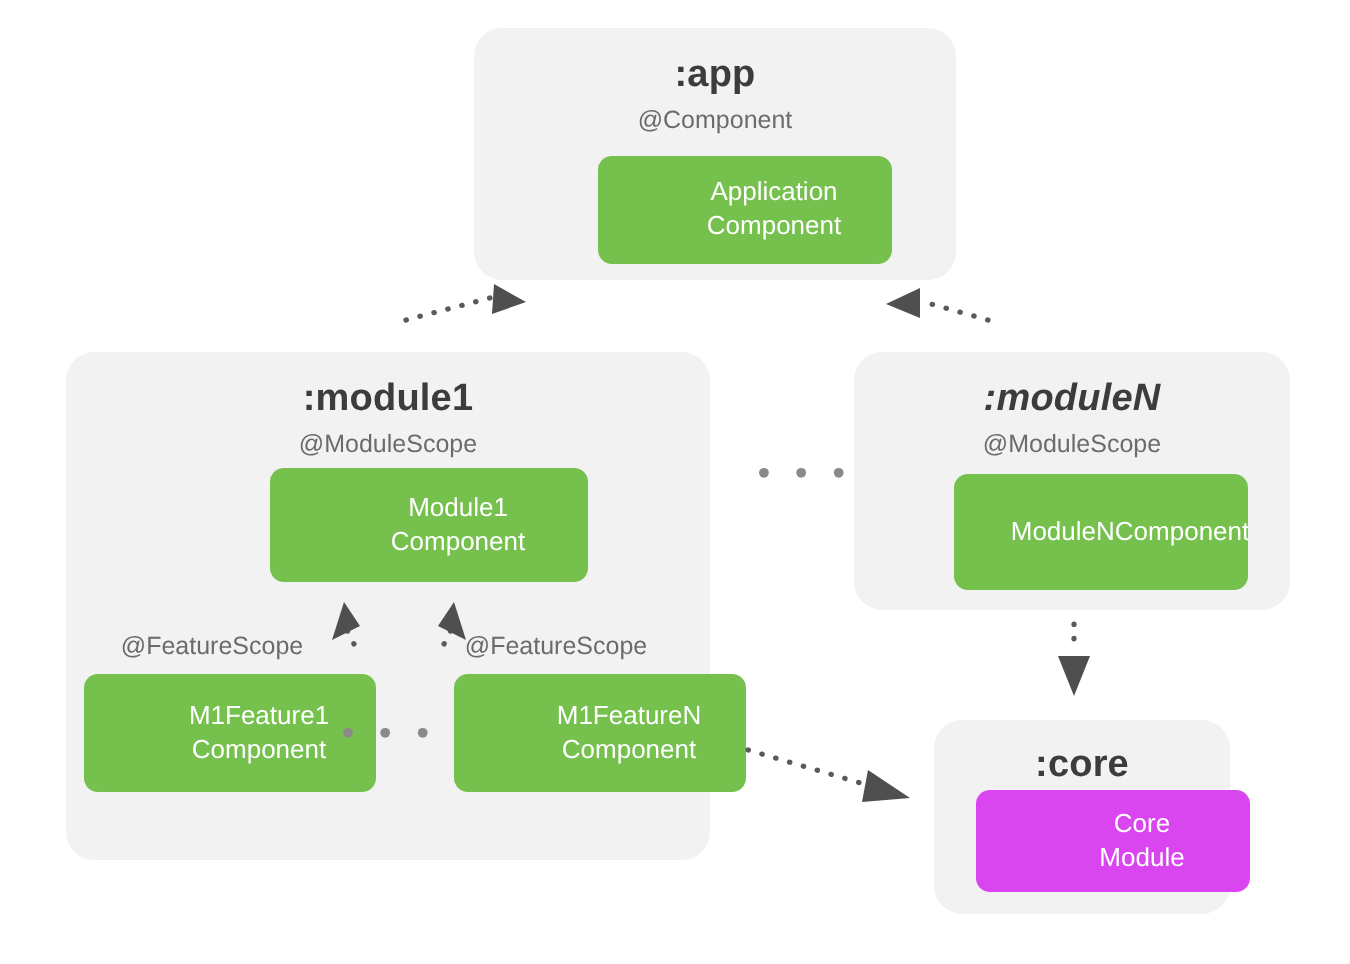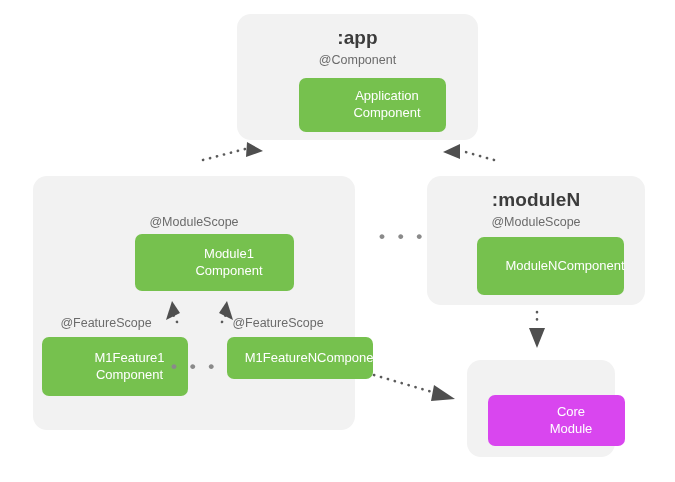--- a/index.html
+++ b/index.html
@@ -88,51 +88,53 @@
   <div class="group-box" style="left:237px; top:14px; width:241px; height:126px;">
     <div class="group-title" style="top:13px;">:app</div>
     <div class="scope-label" style="left:0; right:0; top:39px;">@Component</div>
     <div class="comp green" style="left:62px; top:64px; width:118px; height:54px; flex-direction:column;">
       <span>Application</span>
       <span>Component</span>
     </div>
   </div>
 
   <div class="group-box" style="left:33px; top:176px; width:322px; height:254px;">
+    <div class="group-title" style="top:13px;">:module1</div>
     <div class="scope-label" style="left:0; right:0; top:39px;">@ModuleScope</div>
     <div class="comp green" style="left:102px; top:58px; width:130px; height:57px; flex-direction:column;align-items:center;">
       <span>Module1</span>
       <span>Component</span>
     </div>
 
     <div class="scope-label" style="left:13px; top:140px; width:120px;">@FeatureScope</div>
     <div class="comp green" style="left:9px; top:161px; width:117px; height:59px; flex-direction:column;">
       <span>M1Feature1</span>
       <span>Component</span>
     </div>
 
     <div class="scope-label" style="left:182px; top:140px; width:126px;">@FeatureScope</div>
-    <div class="comp green" style="left:194px; top:161px; width:117px; height:42px; flex-direction:row;">
+    <div class="comp green" style="left:194px; top:161px; width:117px; height:59px; flex-direction:column;">
       <span>M1FeatureN</span>
       <span>Component</span>
     </div>
 
     <div class="ellipsis" style="left:138px; top:182px;">• • •</div>
   </div>
 
   <div class="group-box" style="left:427px; top:176px; width:218px; height:129px;">
-    <div class="group-title" style="top:13px;">:moduleN</div>
+    <div class="group-title" style="top:13px;font-style:italic;">:moduleN</div>
     <div class="scope-label" style="left:0; right:0; top:39px;">@ModuleScope</div>
     <div class="comp green" style="left:50px; top:61px; width:118px; height:58px; flex-direction:row;">
       <span>ModuleN</span>
       <span>Component</span>
     </div>
   </div>
 
   <div class="group-box" style="left:467px; top:360px; width:148px; height:97px;">
+    <div class="group-title" style="top:12px;">:core</div>
     <div class="comp slate" style="left:21px; top:35px; width:108px; height:51px; flex-direction:column;">
       <span>Core</span>
       <span>Module</span>
     </div>
   </div>
 
   <div class="ellipsis" style="left:379px; top:228px;">• • •</div>
 
   <svg class="edges" viewBox="0 0 675 482">
 

